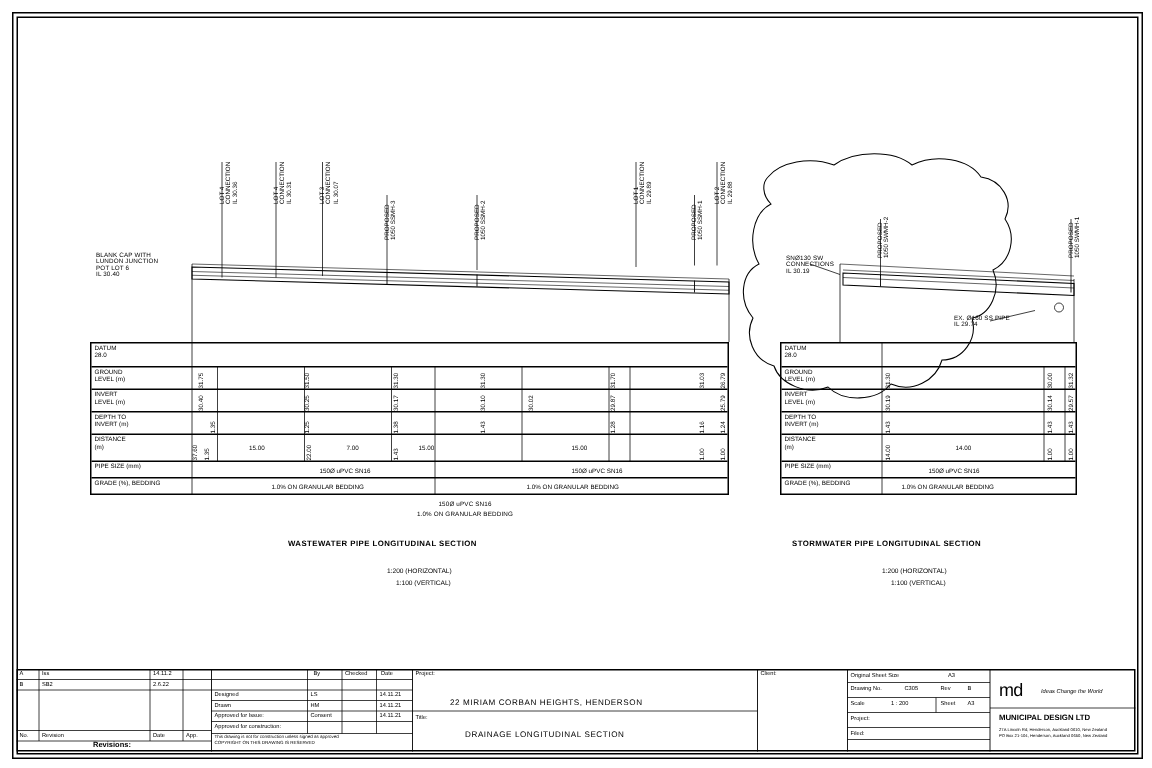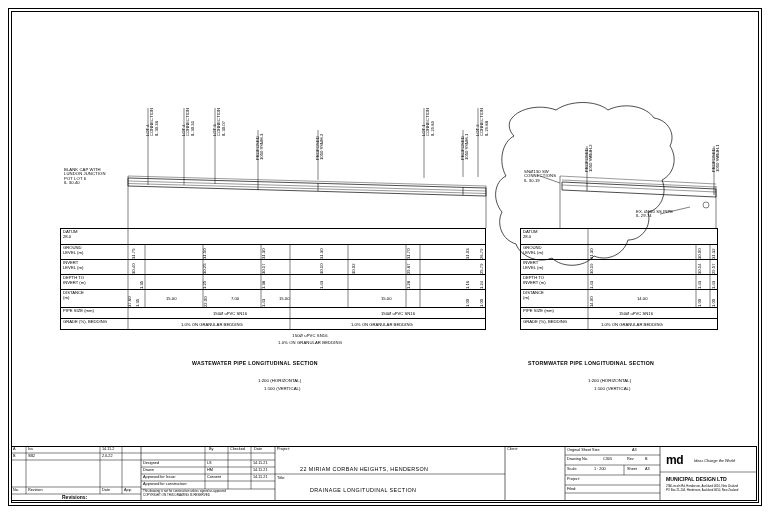--- a/index.html
+++ b/index.html
@@ -20,21 +20,21 @@
   .trow:last-child{border-bottom:none;}
   .rlabel{position:absolute;left:2px;top:1px;font-size:4.2px;line-height:1.1;}
   .cellv{position:absolute;font-size:4.2px;transform-origin:0 0;transform:rotate(-90deg);white-space:nowrap;}
   .cellh{position:absolute;font-size:4.2px;white-space:nowrap;}
 
   
   .tb{position:absolute;border:1px solid #000;box-sizing:border-box;}
   .tbtxt{position:absolute;font-size:4.4px;white-space:nowrap;}
   .tbtxt.sm{font-size:3.8px;}
   .tbtxt.md{font-size:5.4px;letter-spacing:0.4px;}
-  .logo{position:absolute;font-weight:bold;font-size:12px;letter-spacing:-0.5px;}
+  .logo{position:absolute;font-weight:normal;font-size:12px;letter-spacing:-0.5px;}
   .sec-title{position:absolute;font-size:5.2px;font-weight:bold;letter-spacing:0.3px;white-space:nowrap;}
   .scale{position:absolute;font-size:4.4px;white-space:nowrap;}
   svg{position:absolute;left:0;top:0;overflow:visible;}
 </style>
 </head>
 <body>
 
 <div id="sheet">
   <div class="frame"></div>
   <div class="frame2"></div>

